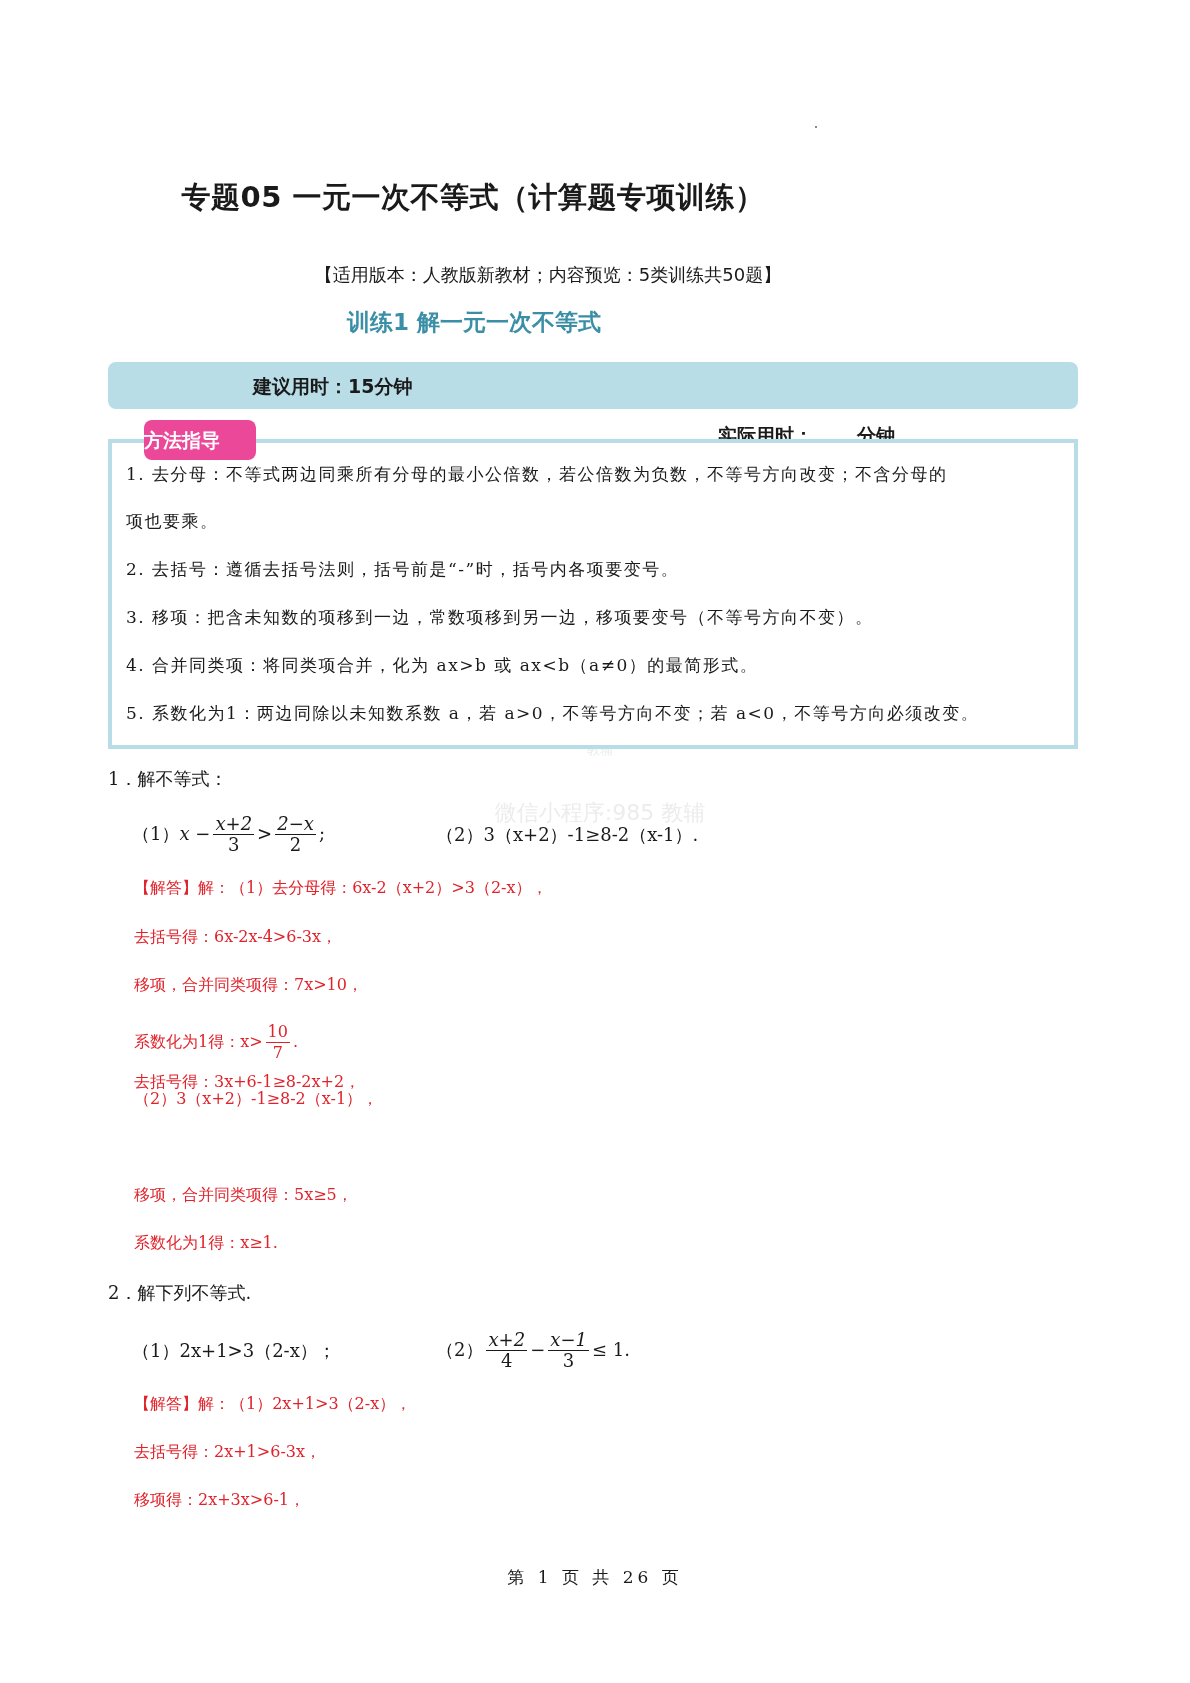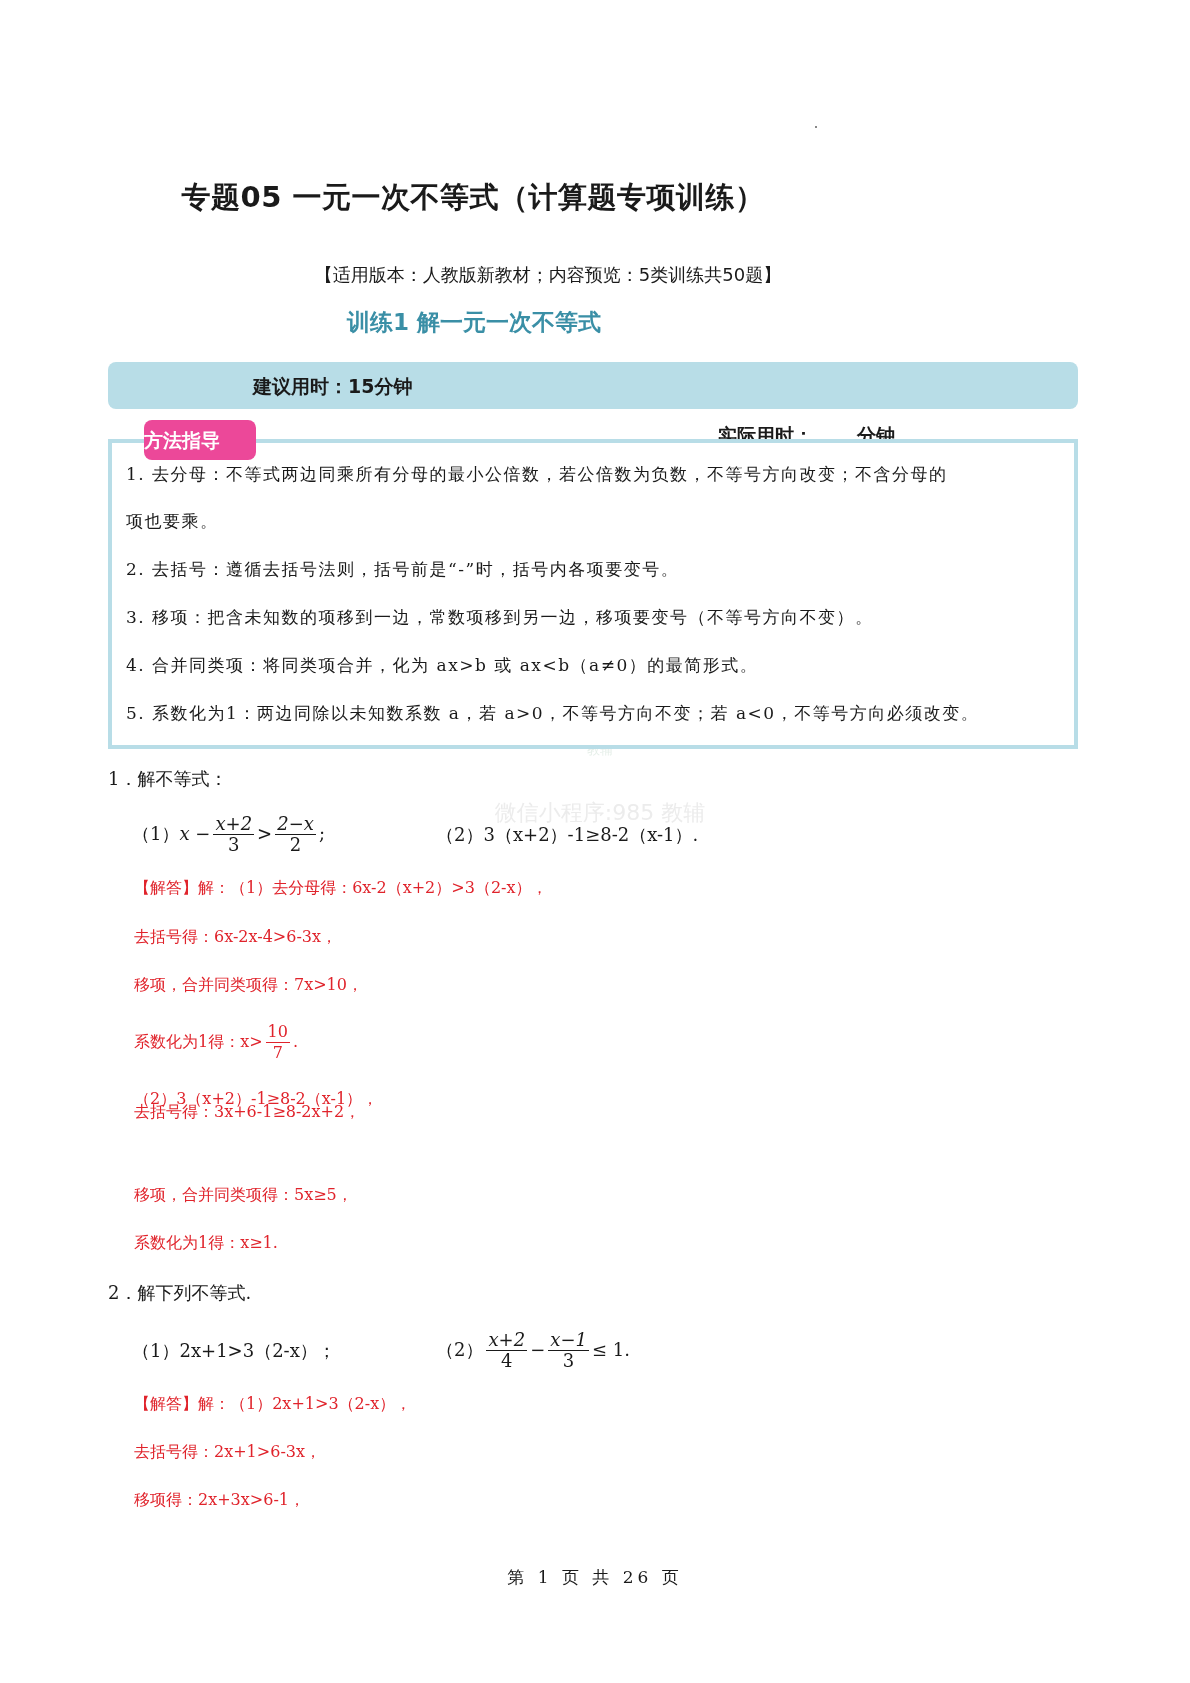--- a/index.html
+++ b/index.html
@@ -85,21 +85,21 @@
 
 <div class="abs ans" style="top:878px">
   <span class="ans-tag">【解答】</span><span>解：（1）去分母得：6x-2（x+2）&gt;3（2-x），</span>
 </div>
 <div class="abs ans" style="top:927px">去括号得：6x-2x-4&gt;6-3x，</div>
 <div class="abs ans" style="top:975px">移项，合并同类项得：7x&gt;10，</div>
 <div class="abs ans" style="top:1022px">
   <span>系数化为1得：x&gt;</span><span class="frac" style="font-style:normal"><span class="num">10</span><span class="den">7</span></span><span>.</span>
 </div>
 <div class="abs ans" style="top:1089px">（2）3（x+2）-1≥8-2（x-1），</div>
-<div class="abs ans" style="top:1102px">去括号得：3x+6-1≥8-2x+2，</div>
+<div class="abs ans" style="top:1072px">去括号得：3x+6-1≥8-2x+2，</div>
 <div class="abs ans" style="top:1185px">移项，合并同类项得：5x≥5，</div>
 <div class="abs ans" style="top:1233px">系数化为1得：x≥1.</div>
 
 <div class="abs q-head" style="top:1281px">
   <span>2．</span><span>解下列不等式.</span>
 </div>
 
 <div class="abs q-part" style="left:132px; top:1339px">
   <span>（1）</span><span>2x+1&gt;3（2-x）；</span>
 </div>

